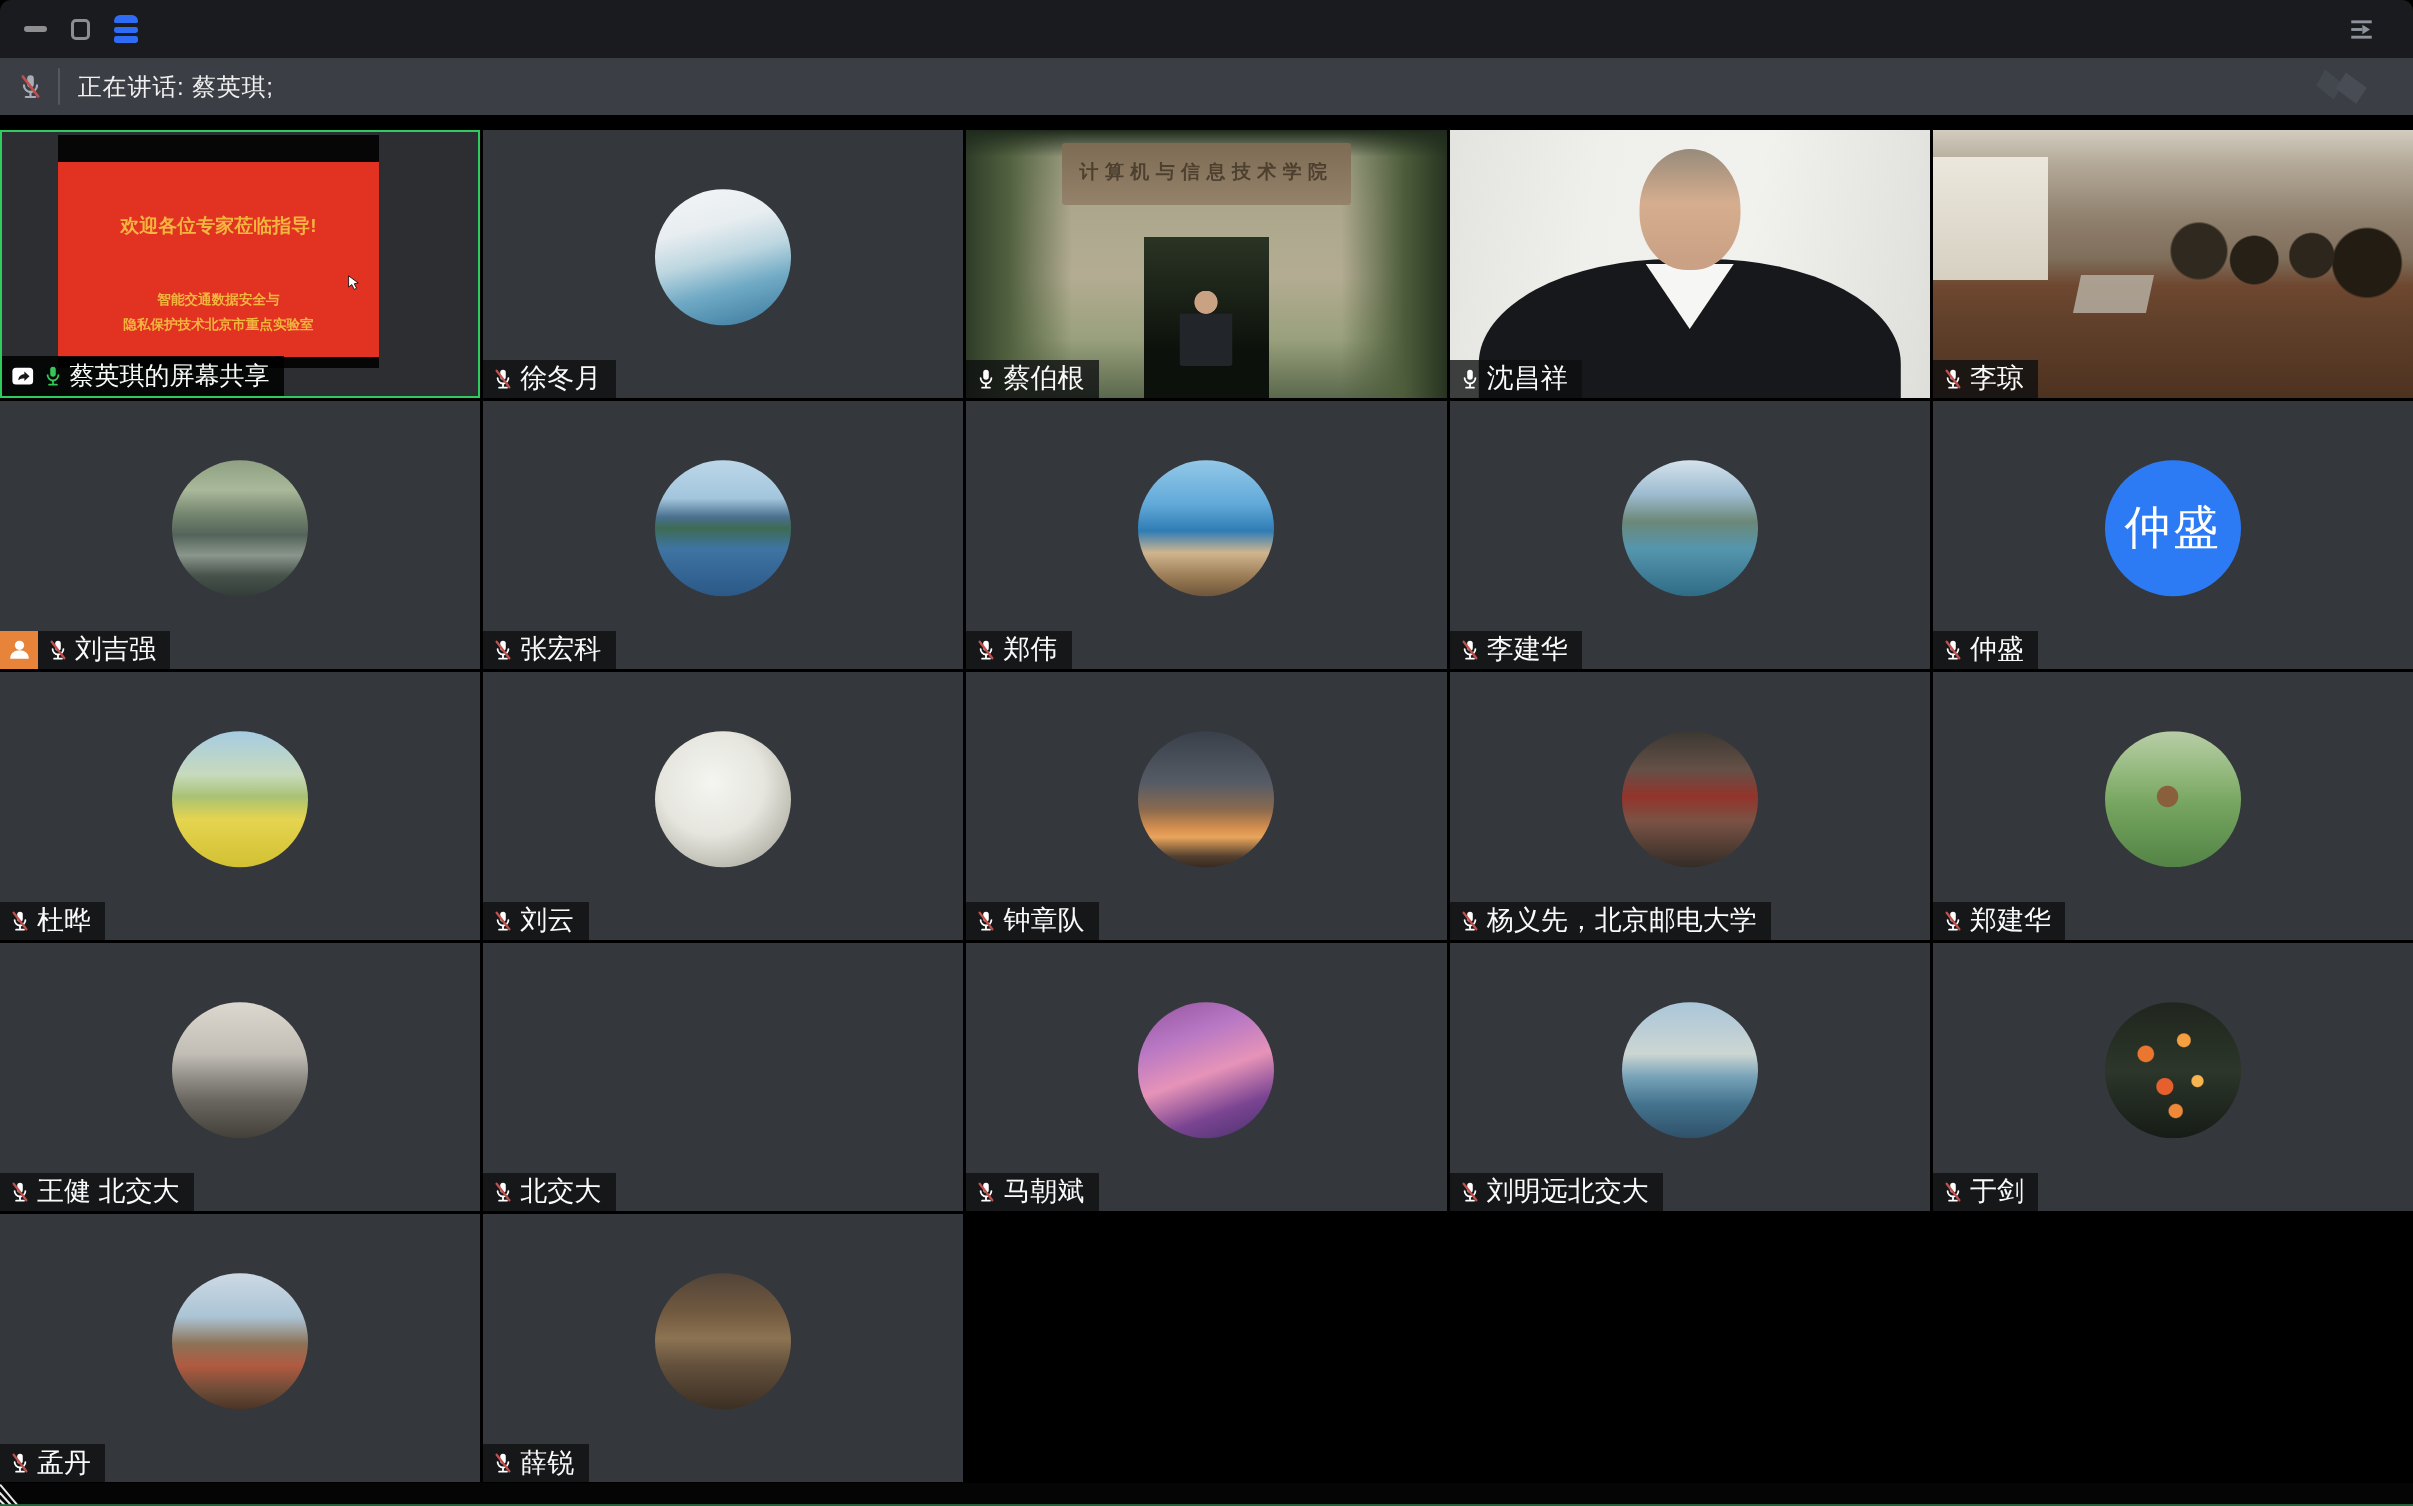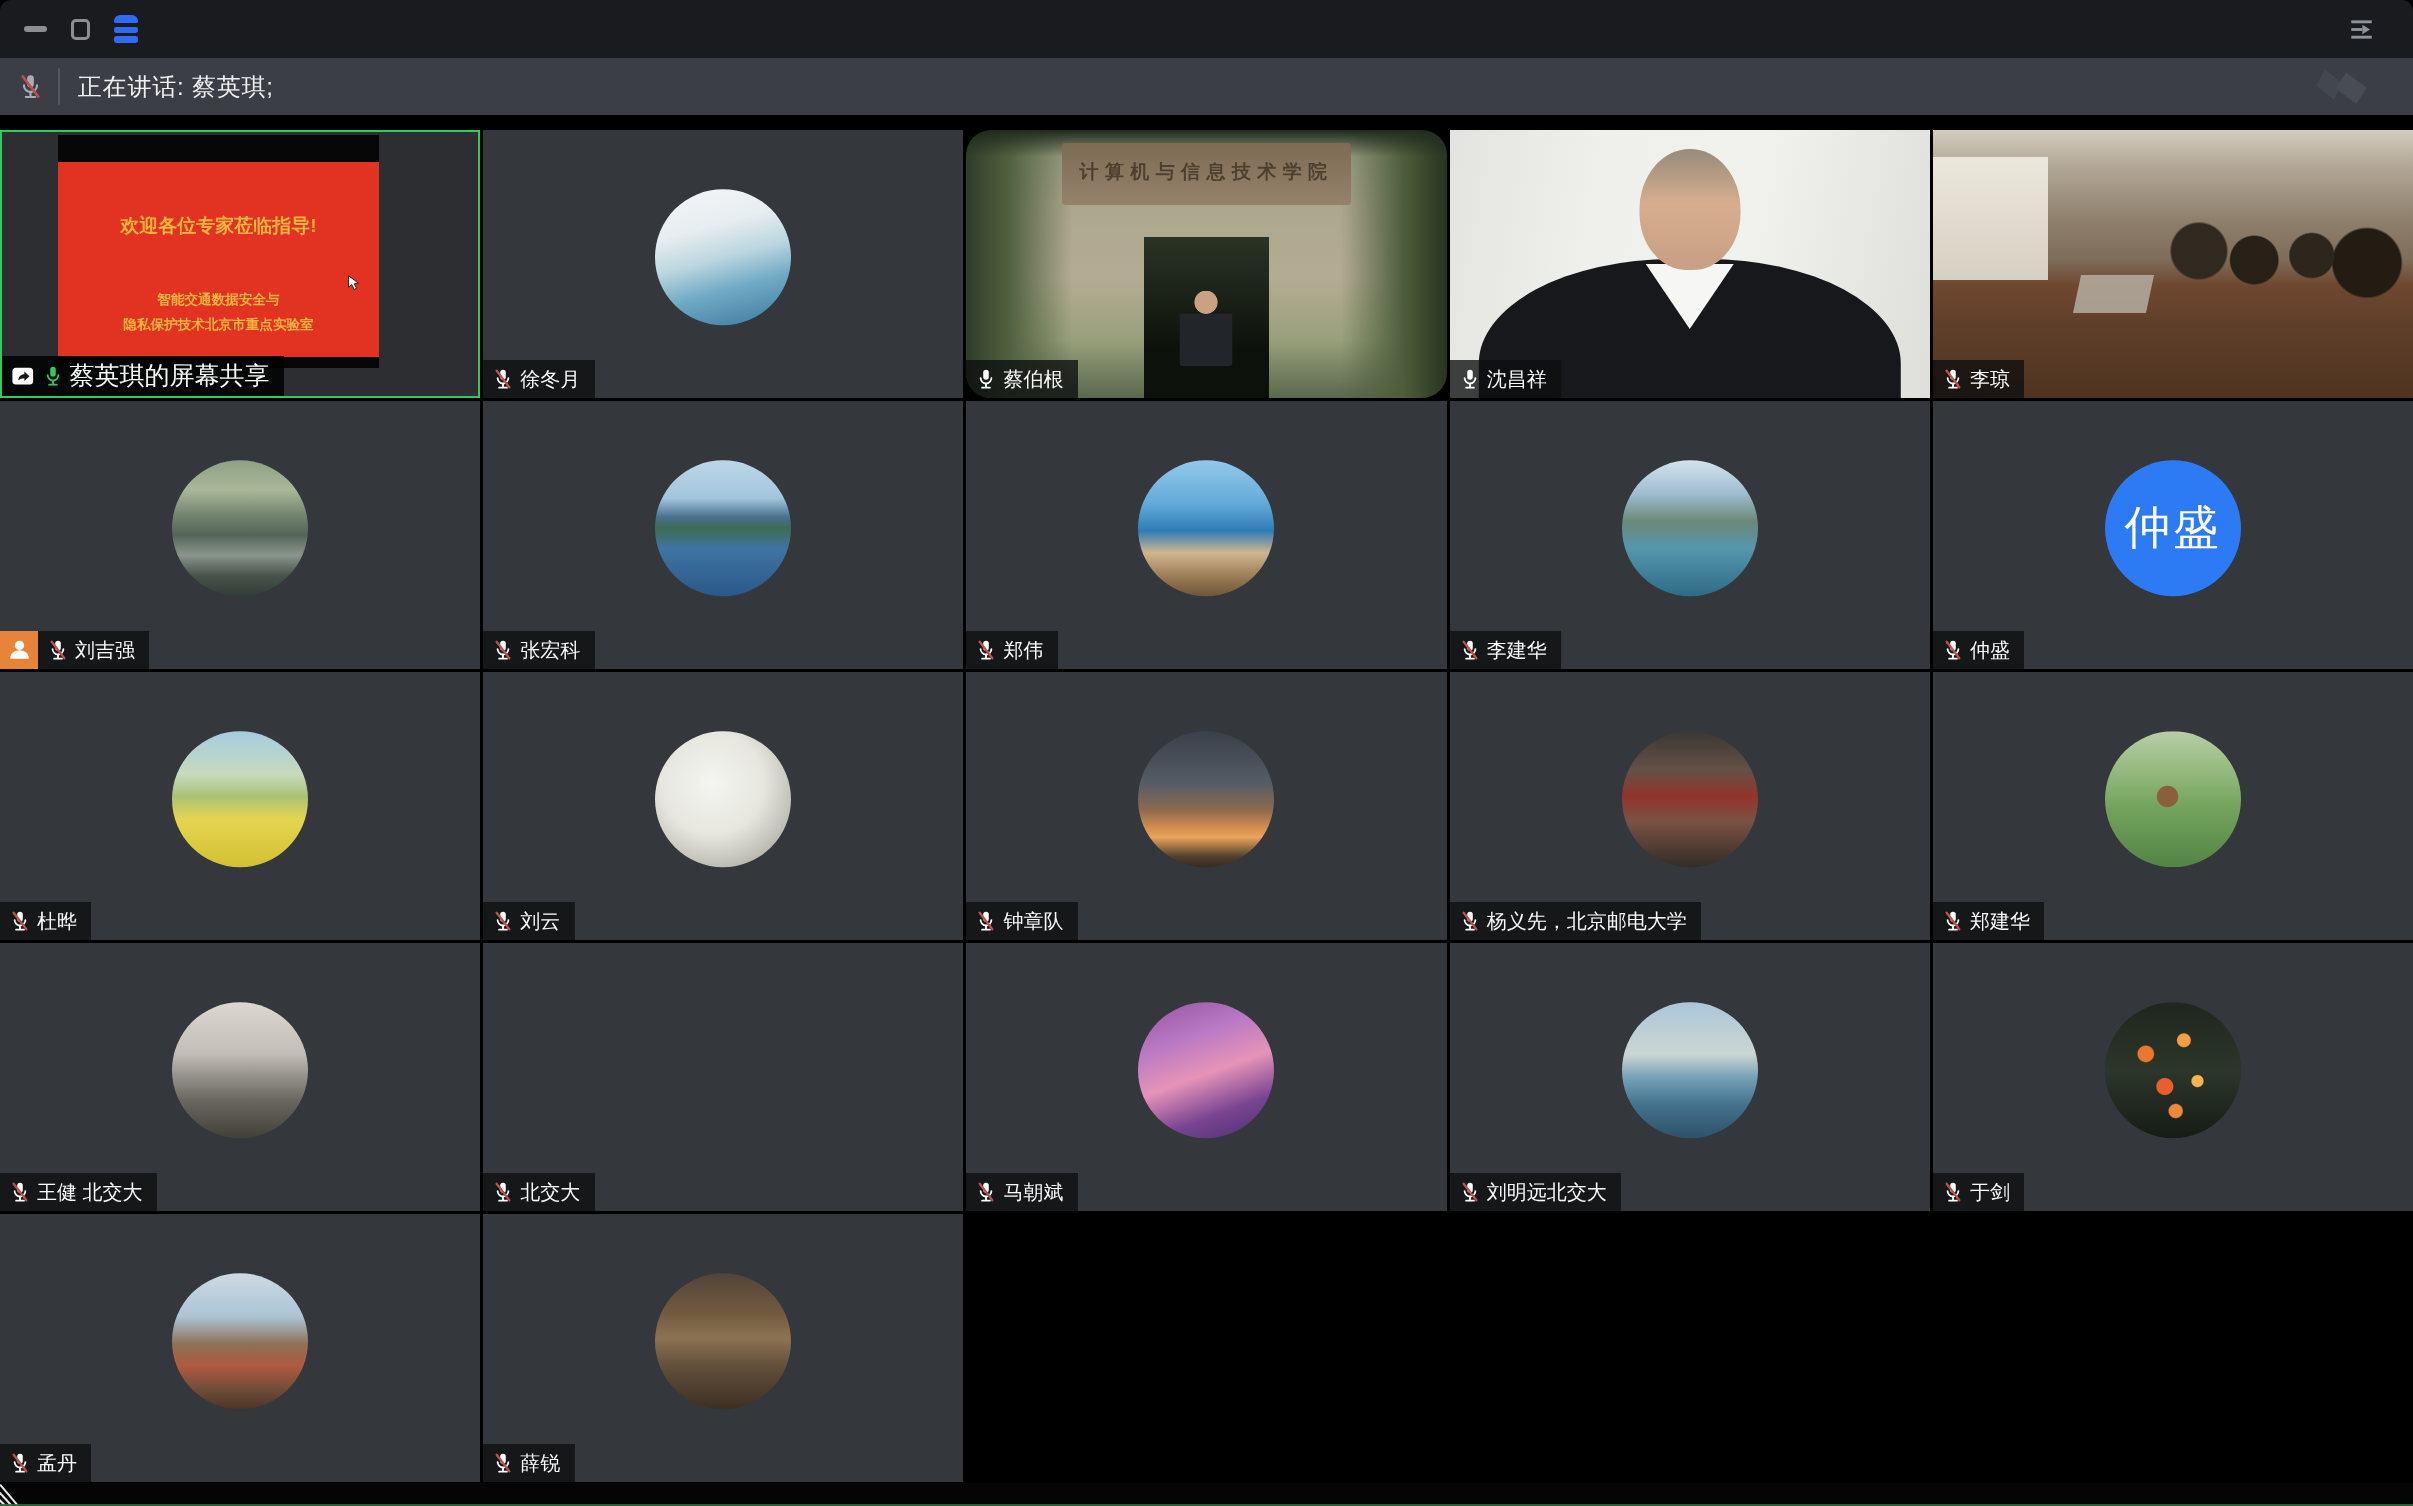--- a/index.html
+++ b/index.html
@@ -47,40 +47,39 @@
   }
   .avatar-initials { display: flex; align-items: center; justify-content: center; color: #fff; font-size: 46px; letter-spacing: 2.4px; font-weight: 500; }
   
   .label-row { position: absolute; left: 0; bottom: 0; display: flex; align-items: stretch; z-index: 6; max-width: 99%; }
   .host-badge { width: 38px; height: 38px; background: #e8833a; display: flex; align-items: center; justify-content: center; flex: 0 0 auto; }
   .name-chip {
     display: flex; align-items: center; gap: 5px;
     padding: 0 14.4px 0 8px; height: 38px;
     background: rgba(13,14,16,0.78);
   }
-  .name { font-size: 20px; color: #fafafa; white-space: nowrap; line-height: 1; }
+  .name { font-size: 27px; color: #fafafa; white-space: nowrap; line-height: 1; }
   .cell--share .name-chip { background: rgba(0,0,0,0.85); height: 40px; }
   .cell--share .name { font-size: 25px; }
   .icon { display: inline-flex; align-items: center; }
   
   .cell--share { border: 2.4px solid #2ecc5e; background: #2c2e31; }
   .share-screen { position: absolute; left: 56px; top: 3.2px; width: 321px; height: 233px; background: #060606; }
   .share-slide { position: absolute; left: 0; right: 0; top: 27px; bottom: 11.2px; background: #e23222; }
   .slide-title { position: absolute; left: 0; right: 0; top: 26%; text-align: center; font-size: 19px; font-weight: bold; color: #f2b63e; }
   .slide-sub { position: absolute; left: 0; right: 0; text-align: center; font-size: 13.6px; font-weight: bold; color: #f2b63e; }
   .slide-sub1 { top: 66%; } .slide-sub2 { top: 79%; }
   .cursor { position: absolute; right: 19px; top: 113px; }
   
   .fig { position: absolute; }
   .scene-building {
     background:
       linear-gradient(180deg, #1f2a1d 0%, rgba(31,42,29,0) 10%),
       linear-gradient(90deg, #2e3c28 0%, #51613f 9%, rgba(0,0,0,0) 22%, rgba(0,0,0,0) 78%, #4d5d3b 91%, #273320 100%),
       linear-gradient(180deg, #93997c 0%, #aca78c 28%, #b3ac92 55%, #99a07c 78%, #5a684c 100%);
-    border-radius: 25px;
   }
   .scene-building .f1 { left: 37%; width: 26%; top: 40%; bottom: 0; background: linear-gradient(180deg, #2a3424, #0d110b 70%); }
   .scene-building .f2 { left: 20%; right: 20%; top: 5%; height: 23%; background: linear-gradient(180deg, #7d6b53, #95826a); border-radius: 3.2px; }
   .scene-building .f3 { left: 50%; transform: translateX(-50%); bottom: 12%; width: 53px; height: 75px;
       background: radial-gradient(circle at 50% 15%, #c9a183 0 11.2px, rgba(0,0,0,0) 12px),
                   linear-gradient(180deg, rgba(0,0,0,0) 0 22.3px, #22252a 23px);
       border-radius: 8px 8px 3.2px 3.2px; }
   .scene-caption { position: absolute; left: 20%; right: 20%; top: 11%; text-align: center;
       font-size: 19px; letter-spacing: 6.4px; color: #473b2b; font-weight: bold; opacity: 0.9; z-index: 2; }
   .scene-bright-speaker { background: linear-gradient(100deg, #e3e3df 0%, #efefeb 30%, #f1f1ed 60%, #dededa 100%); }

